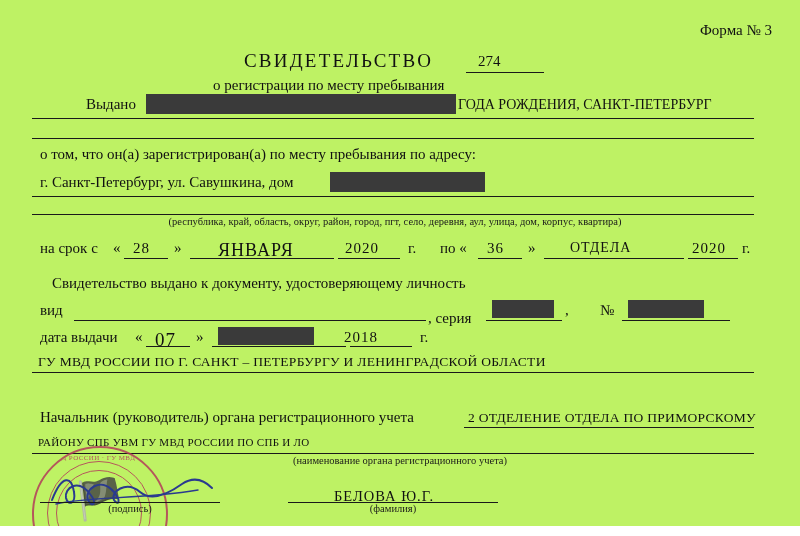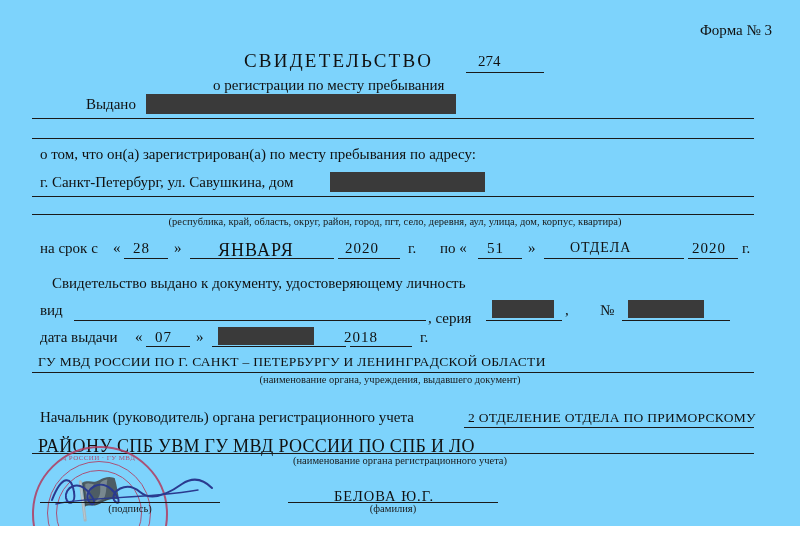--- a/index.html
+++ b/index.html
@@ -13,21 +13,21 @@
     font-family: "Liberation Serif", serif;
     color: #111111;
     overflow: hidden;
     position: relative;
   }
   .page {
     position: absolute;
     left: 0; top: 0;
     width: 800px;
     height: 536px;
-    background: #7dd3fc;
+    background: #bef264;
   }
   .rule {
     position: absolute;
     border-bottom: 1px solid #1a1a1a;
     height: 0;
   }
   .redact {
     position: absolute;
     background: #3a3a3a;
   }
@@ -147,20 +147,21 @@
 
   <div class="form-no">Форма № 3</div>
 
   <div class="title">СВИДЕТЕЛЬСТВО</div>
   <div class="num-274">274</div>
   <div class="rule" style="left:466px; top:72px; width:78px;"></div>
   <div class="subtitle">о регистрации по месту пребывания</div>
 
   <div class="txt lbl" style="left:86px; top:96px;">Выдано</div>
   <div class="redact" style="left:146px; top:94px; width:310px; height:20px;"></div>
+  <div class="txt small-caps" style="left:458px; top:97px;">ГОДА РОЖДЕНИЯ, САНКТ-ПЕТЕРБУРГ</div>
   <div class="rule" style="left:32px; top:118px; width:722px;"></div>
   <div class="rule" style="left:32px; top:138px; width:722px;"></div>
 
   <div class="txt lbl" style="left:40px; top:174px;">г. Санкт-Петербург, ул. Савушкина, дом</div>
 
   <div class="txt lbl" style="left:40px; top:146px;">о том, что он(а) зарегистрирован(а) по месту пребывания по адресу:</div>
   <div class="redact" style="left:330px; top:172px; width:155px; height:20px;"></div>
   <div class="rule" style="left:32px; top:196px; width:722px;"></div>
   <div class="rule" style="left:32px; top:214px; width:722px;"></div>
   <div class="caption" style="left:160px; top:216px; width:470px;">(республика, край, область, округ, район, город, пгт, село, деревня, аул, улица, дом, корпус, квартира)</div>
@@ -169,21 +170,21 @@
   <div class="txt lbl" style="left:113px; top:240px;">«</div>
   <div class="txt" style="left:133px; top:240px; font-size:15px; letter-spacing:1px;">28</div>
   <div class="rule" style="left:124px; top:258px; width:44px;"></div>
   <div class="txt lbl" style="left:174px; top:240px;">»</div>
   <div class="txt" style="left:218px; top:240px; font-size:18px; letter-spacing:1px;">ЯНВАРЯ</div>
   <div class="rule" style="left:190px; top:258px; width:144px;"></div>
   <div class="txt" style="left:345px; top:240px; font-size:15px; letter-spacing:1px;">2020</div>
   <div class="rule" style="left:338px; top:258px; width:62px;"></div>
   <div class="txt lbl" style="left:408px; top:240px;">г.</div>
   <div class="txt lbl" style="left:440px; top:240px;">по «</div>
-  <div class="txt" style="left:487px; top:240px; font-size:15px; letter-spacing:1px;">51</div>
+  <div class="txt" style="left:487px; top:240px; font-size:15px; letter-spacing:1px;">36</div>
   <div class="rule" style="left:478px; top:258px; width:44px;"></div>
   <div class="txt lbl" style="left:528px; top:240px;">»</div>
   <div class="txt" style="left:570px; top:240px; font-size:14px; letter-spacing:1px;">ОТДЕЛА</div>
   <div class="rule" style="left:544px; top:258px; width:140px;"></div>
   <div class="txt" style="left:692px; top:240px; font-size:15px; letter-spacing:1px;">2020</div>
   <div class="rule" style="left:688px; top:258px; width:50px;"></div>
   <div class="txt lbl" style="left:742px; top:240px;">г.</div>
 
   <div class="txt lbl" style="left:40px; top:275px;margin-left:12px;">Свидетельство выдано к документу, удостоверяющему личность</div>
 
@@ -192,37 +193,36 @@
   <div class="txt lbl" style="left:428px; top:310px;">, серия</div>
   <div class="redact" style="left:492px; top:300px; width:62px; height:18px;"></div>
   <div class="rule" style="left:486px; top:320px; width:76px;"></div>
   <div class="txt lbl" style="left:565px; top:302px;">,</div>
   <div class="txt lbl" style="left:600px; top:302px;">№</div>
   <div class="redact" style="left:628px; top:300px; width:76px; height:18px;"></div>
   <div class="rule" style="left:622px; top:320px; width:108px;"></div>
 
   <div class="txt lbl" style="left:40px; top:329px;">дата выдачи</div>
   <div class="txt lbl" style="left:135px; top:329px;">«</div>
-  <div class="txt" style="left:155px; top:329px; font-size:15px; letter-spacing:1px;">07</div>
+  <div class="txt" style="left:155px; top:329px; font-size:19px; letter-spacing:1px;">07</div>
   <div class="rule" style="left:146px; top:346px; width:44px;"></div>
   <div class="txt lbl" style="left:196px; top:329px;">»</div>
   <div class="redact" style="left:218px; top:327px; width:96px; height:18px;"></div>
   <div class="rule" style="left:212px; top:346px; width:134px;"></div>
   <div class="txt" style="left:344px; top:329px; font-size:15px; letter-spacing:1px;">2018</div>
   <div class="rule" style="left:350px; top:346px; width:62px;"></div>
   <div class="txt lbl" style="left:420px; top:329px;">г.</div>
 
   <div class="txt" style="left:38px; top:354px; font-size:13.5px; letter-spacing:0.3px;">ГУ  МВД  РОССИИ  ПО  Г. САНКТ – ПЕТЕРБУРГУ  И  ЛЕНИНГРАДСКОЙ ОБЛАСТИ</div>
   <div class="rule" style="left:32px; top:372px; width:722px;"></div>
-  <div class="caption" style="left:200px; top:374px; width:380px;">(наименование органа, учреждения, выдавшего документ)</div>
 
   <div class="txt lbl" style="left:40px; top:409px;">Начальник (руководитель) органа регистрационного учета</div>
   <div class="txt" style="left:468px; top:410px; font-size:13.5px; letter-spacing:0.3px;">2 ОТДЕЛЕНИЕ ОТДЕЛА  ПО ПРИМОРСКОМУ</div>
   <div class="rule" style="left:464px; top:427px; width:290px;"></div>
-  <div class="txt" style="left:38px; top:436px; font-size:18px; letter-spacing:0.3px;">РАЙОНУ СПБ УВМ  ГУ  МВД РОССИИ  ПО СПБ  И  ЛО</div>
+  <div class="txt" style="left:38px; top:436px; font-size:11px; letter-spacing:0.3px;">РАЙОНУ СПБ УВМ  ГУ  МВД РОССИИ  ПО СПБ  И  ЛО</div>
   <div class="rule" style="left:32px; top:453px; width:722px;"></div>
   <div class="caption" style="left:240px; top:455px; width:320px;">(наименование органа регистрационного учета)</div>
 
   <div class="stamp">
     <div class="stamp-inner"></div>
     <div class="stamp-inner2"></div>
     <div class="stamp-eagle">🏴</div>
     <div class="stamp-txt stamp-arc-top">МВД РОССИИ · ГУ МВД РОССИИ</div>
 
   </div>

